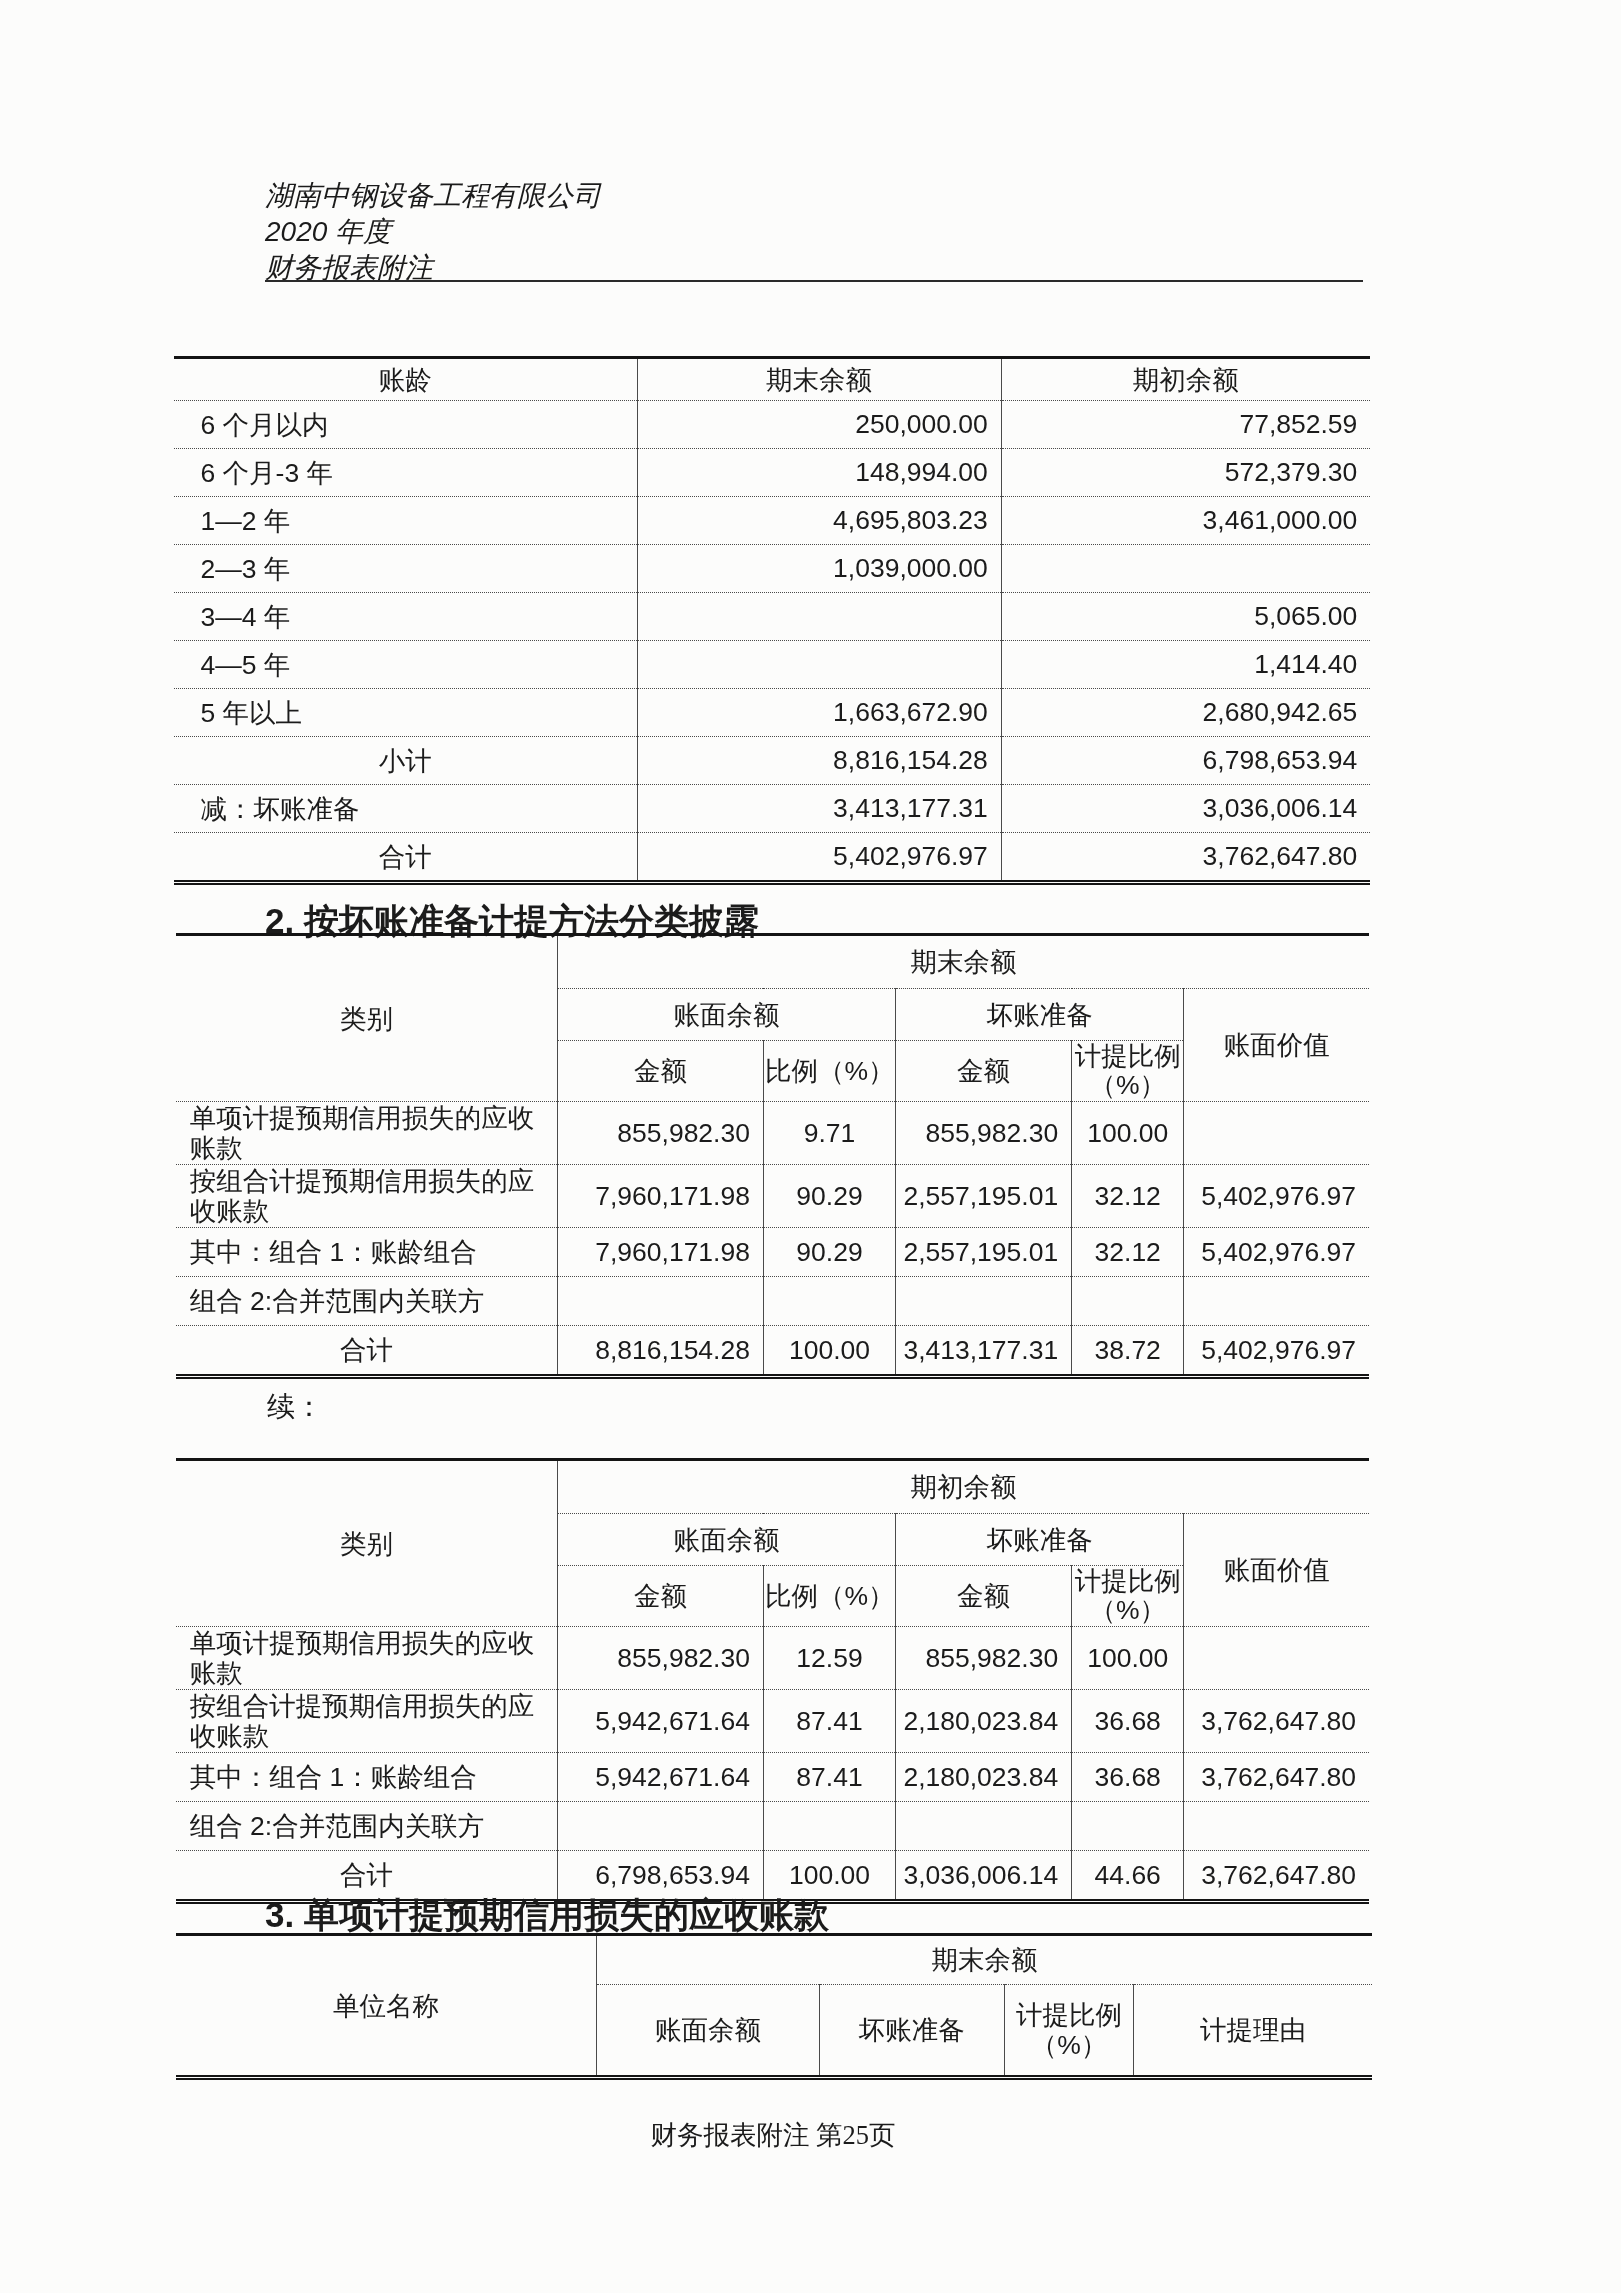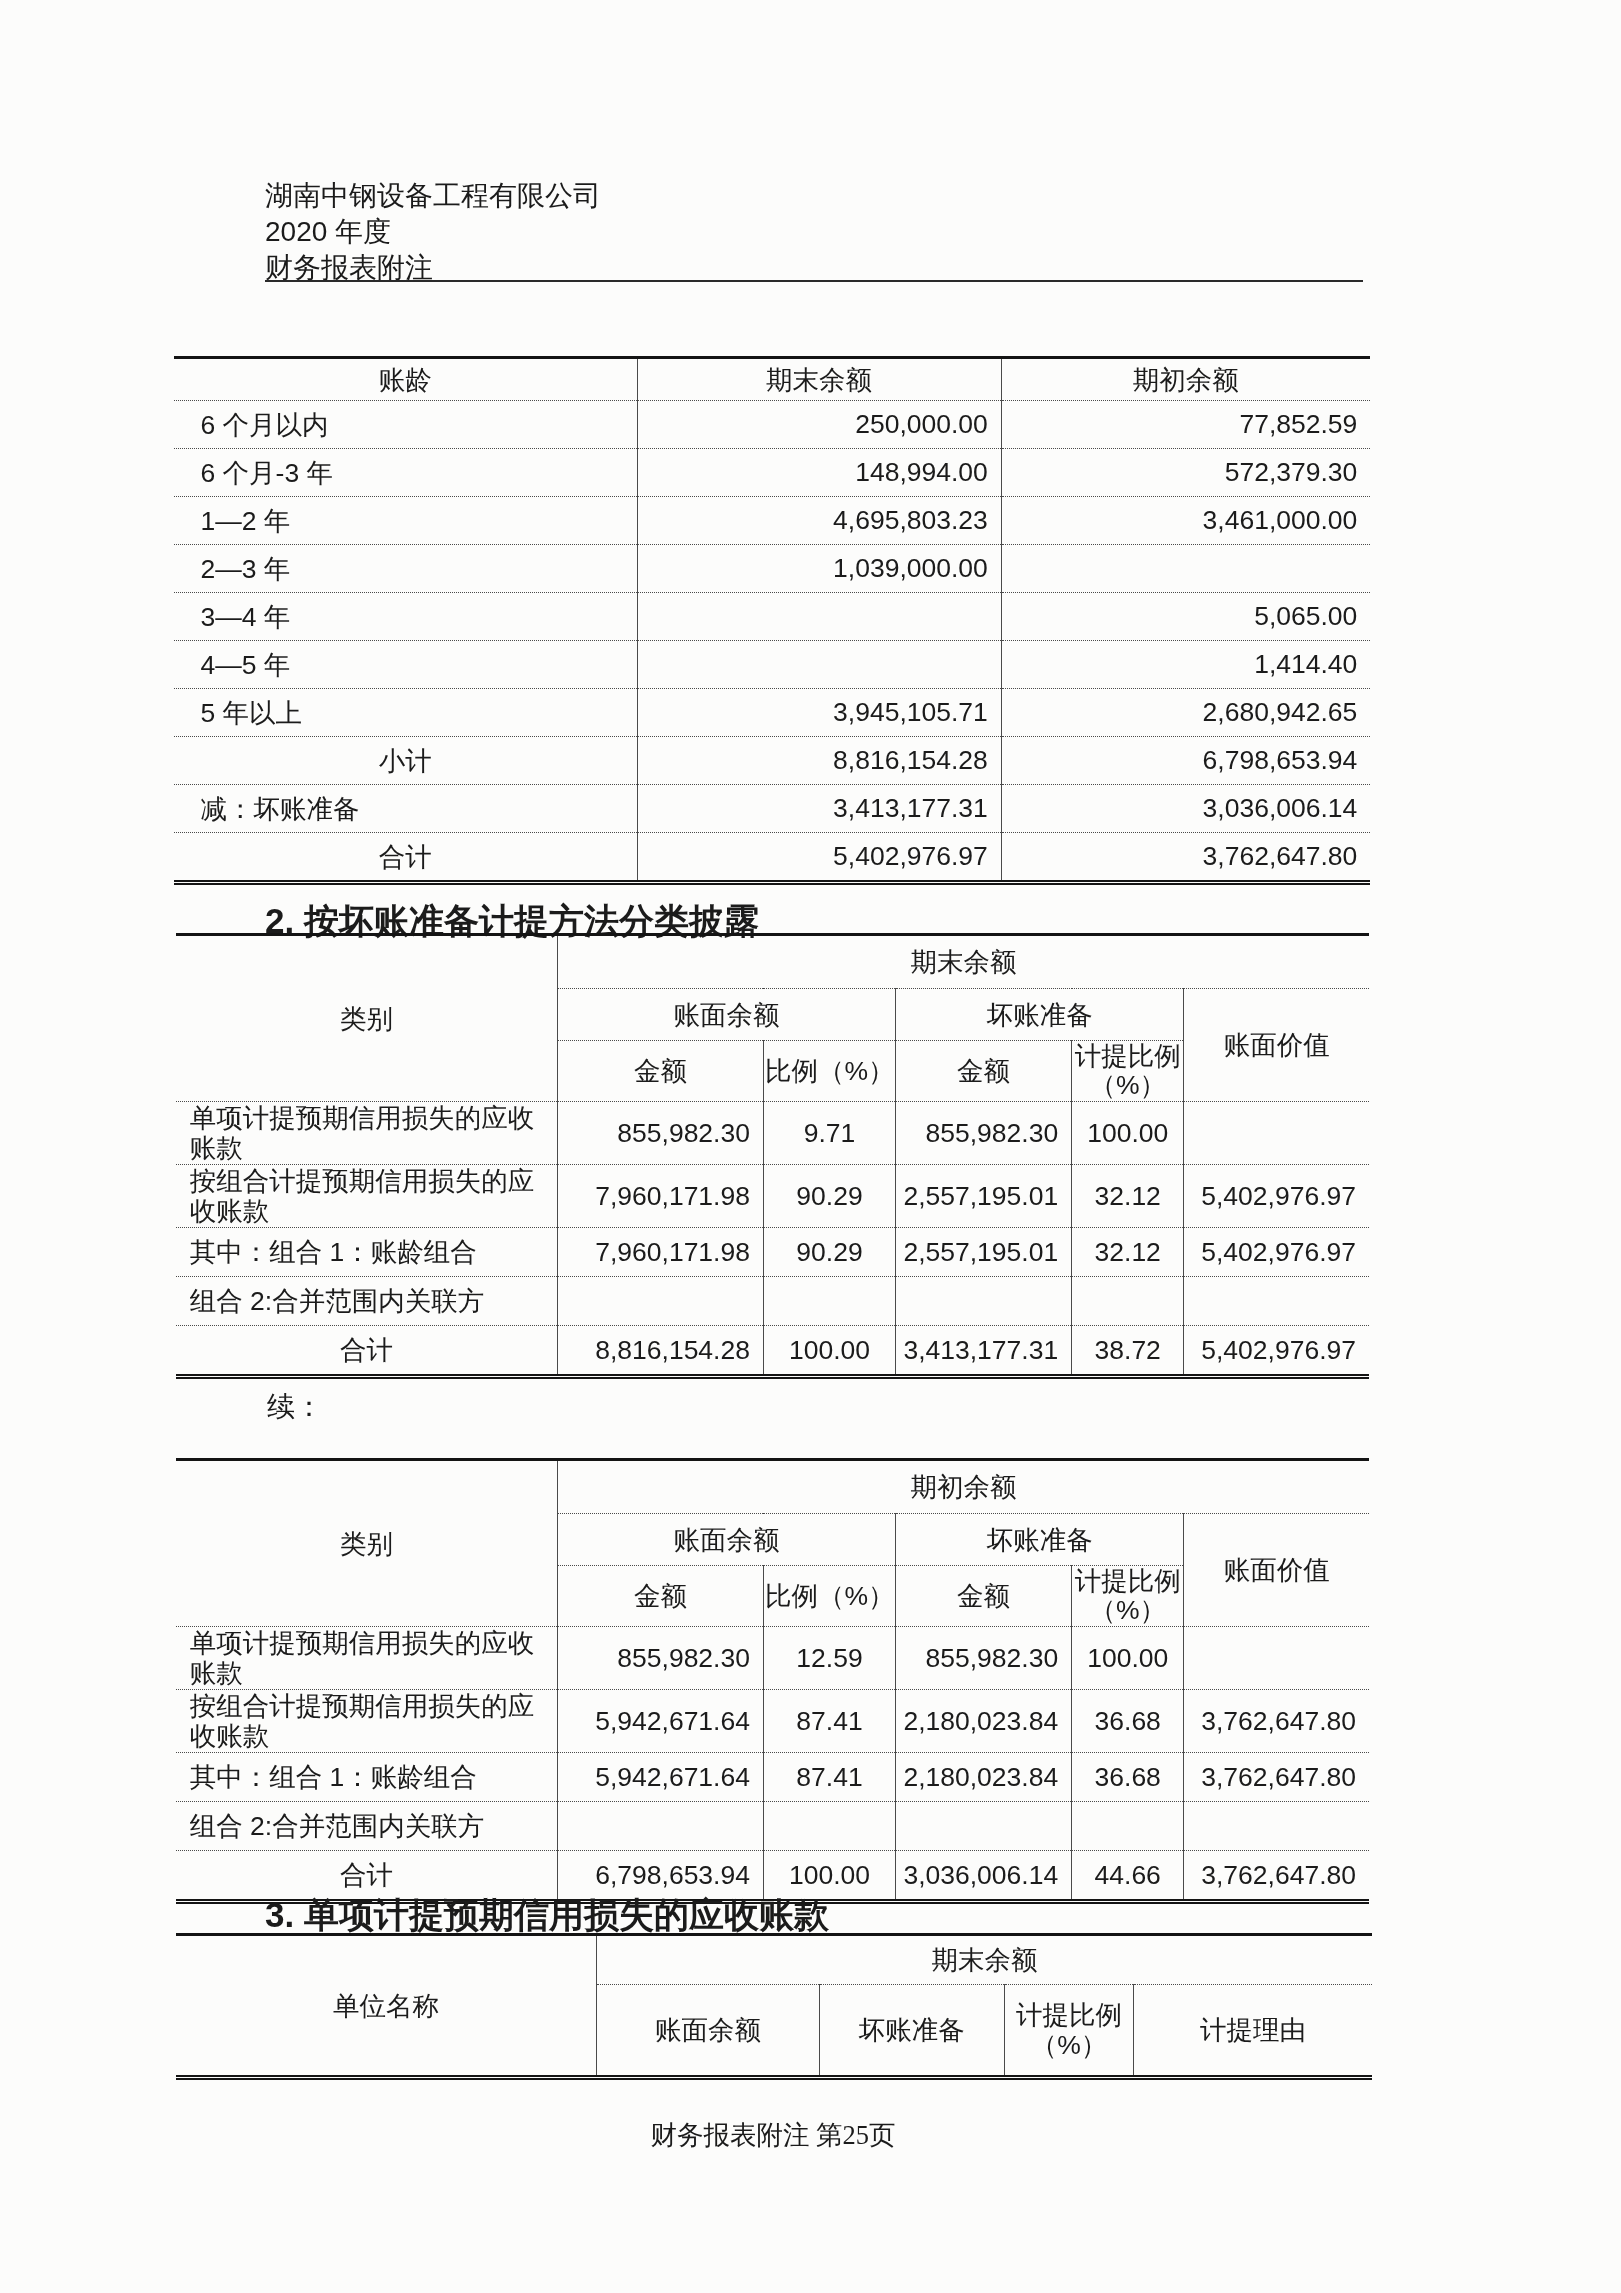--- a/index.html
+++ b/index.html
@@ -6,21 +6,21 @@
   .page{
     position:relative;
     width:1621px;height:2294px;
     background:#fcfcfb;
     font-family:"Liberation Sans","DejaVu Sans",sans-serif;
     color:#1b1b1b;
     overflow:hidden;
   }
   
   .doc-header{position:absolute;left:265px;top:178px;font-size:28px;line-height:36px;}
-  .doc-header div{white-space:nowrap;}
+  .doc-header div{white-space:nowrap;font-style:italic;}
   .head-rule{position:absolute;left:265px;top:280px;width:1098px;height:2px;background:#2a2a2a;}
 
   
   table{border-collapse:collapse;table-layout:fixed;font-size:26.5px;color:#1b1b1b;}
   td{vertical-align:middle;overflow:hidden;}
   tr{border-bottom:1px dotted #4a4a4a;}
   .thick{border-top:3.9px solid #141414;border-bottom:5.9px double #141414;}
   .vl{border-left:1px solid #4a4a4a;}
   .ctr{text-align:center;}
   .lab{text-align:left;padding-left:26.5px;line-height:30px;}
@@ -105,21 +105,21 @@
       <td class="num vl"></td>
       <td class="num vl">5,065.00</td>
     </tr>
     <tr class="drow">
       <td class="lab">4—5 年</td>
       <td class="num vl"></td>
       <td class="num vl">1,414.40</td>
     </tr>
     <tr class="drow">
       <td class="lab">5 年以上</td>
-      <td class="num vl">3,945,105.71</td>
+      <td class="num vl">1,663,672.90</td>
       <td class="num vl">2,680,942.65</td>
     </tr>
     <tr class="drow">
       <td class="ctr">小计</td>
       <td class="num vl">8,816,154.28</td>
       <td class="num vl">6,798,653.94</td>
     </tr>
     <tr class="drow">
       <td class="lab">减：坏账准备</td>
       <td class="num vl">3,413,177.31</td>

